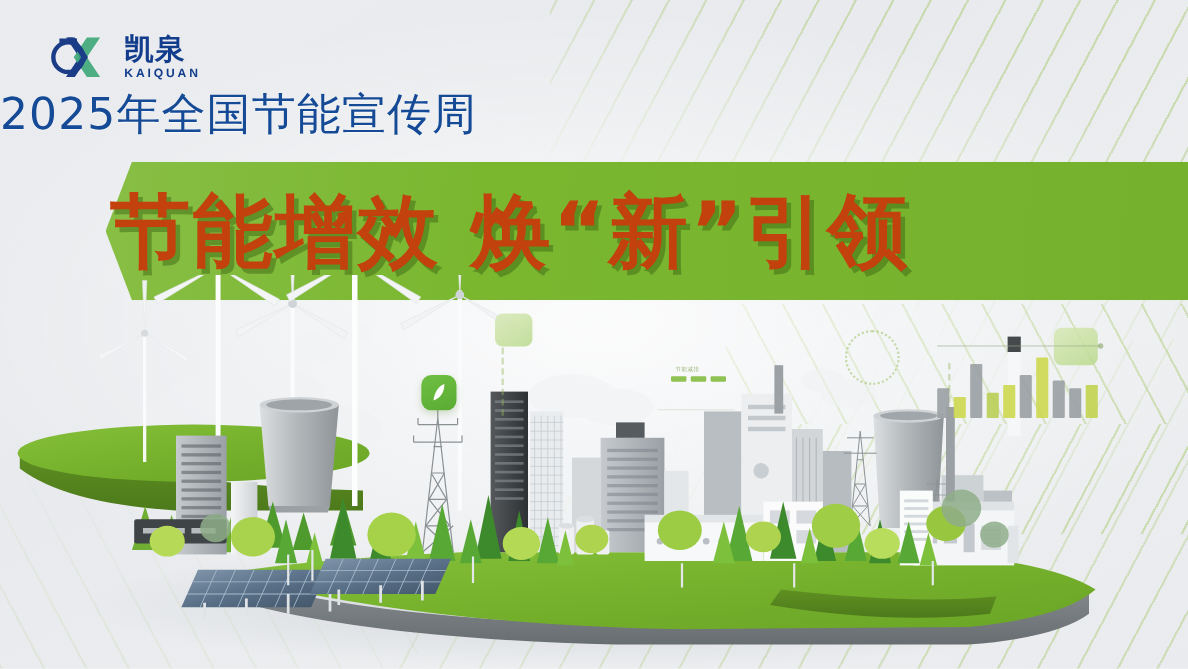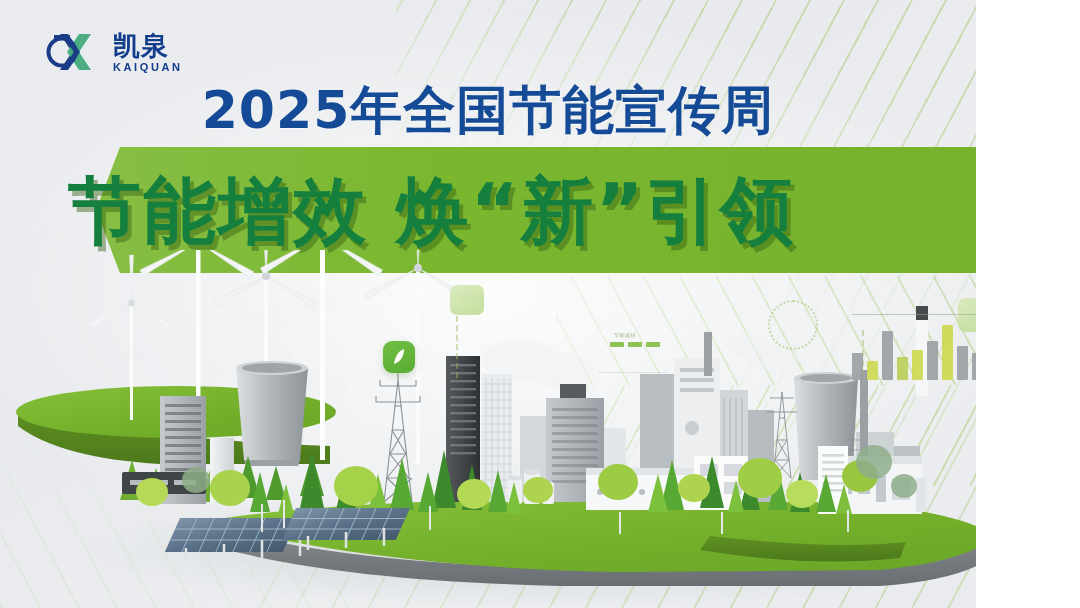--- a/index.html
+++ b/index.html
@@ -2,21 +2,21 @@
 <html><head>
 <meta charset="utf-8">
 <style>
   html, body {
     margin: 0;
     padding: 0;
     background: #ffffff;
   }
   #poster {
     position: relative;
-    width: 976px;
+    width: 1080px;
     height: 608px;
     overflow: hidden;
     background: #e9ebee;
     font-family: "Liberation Sans", "DejaVu Sans", sans-serif;
   }
 
   
   .bg-base {
     position: absolute;
     inset: 0;
@@ -112,23 +112,22 @@
   }
   .logo-en {
     font-size: 11px; font-weight: 700; color: #123d8c;
     letter-spacing: 2.6px; margin-top: 3px; line-height: 1;
   }
 
   
   .kicker {
     position: absolute;
     left: 0; right: 0; top: 76px;
-    text-align: center;
-    font-size: 52px;
-    font-weight: 700;
+    font-size: 40px;
+    font-weight: 400;
     color: #154a96;
     letter-spacing: 1px;
     font-family: "DejaVu Sans", "Liberation Sans", sans-serif;
     text-shadow: 0 1px 0 rgba(255,255,255,.5);
   }
 
   .banner {
     position: absolute;
     left: 96px; top: 147px;
     width: 984px; height: 126px;
@@ -137,25 +136,25 @@
   }
   .banner-sheen {
     position: absolute; inset: 0;
     background: linear-gradient(95deg, rgba(255,255,255,0.10) 0%, rgba(255,255,255,0.0) 35%, rgba(0,0,0,0.035) 100%);
   }
   .banner-text {
     position: absolute;
     left: 0; right: 0; top: 150px;
     height: 120px;
     display: flex; align-items: center;
-    padding-left: 68px;
+    padding-left: 100px;
     box-sizing: border-box;
     font-size: 73px;
     font-weight: 700;
-    color: #15803d;
+    color: #c2410c;
     letter-spacing: 2px;
     line-height: 1;
     white-space: nowrap;
     font-family: "DejaVu Sans", "Liberation Sans", sans-serif;
     text-shadow: 4px 5px 0 rgba(55,95,18,0.45);
   }
 
   
   .scene { position: absolute; left: 0; top: 250px; width: 1080px; height: 358px; }
   .scene svg { display: block; }

